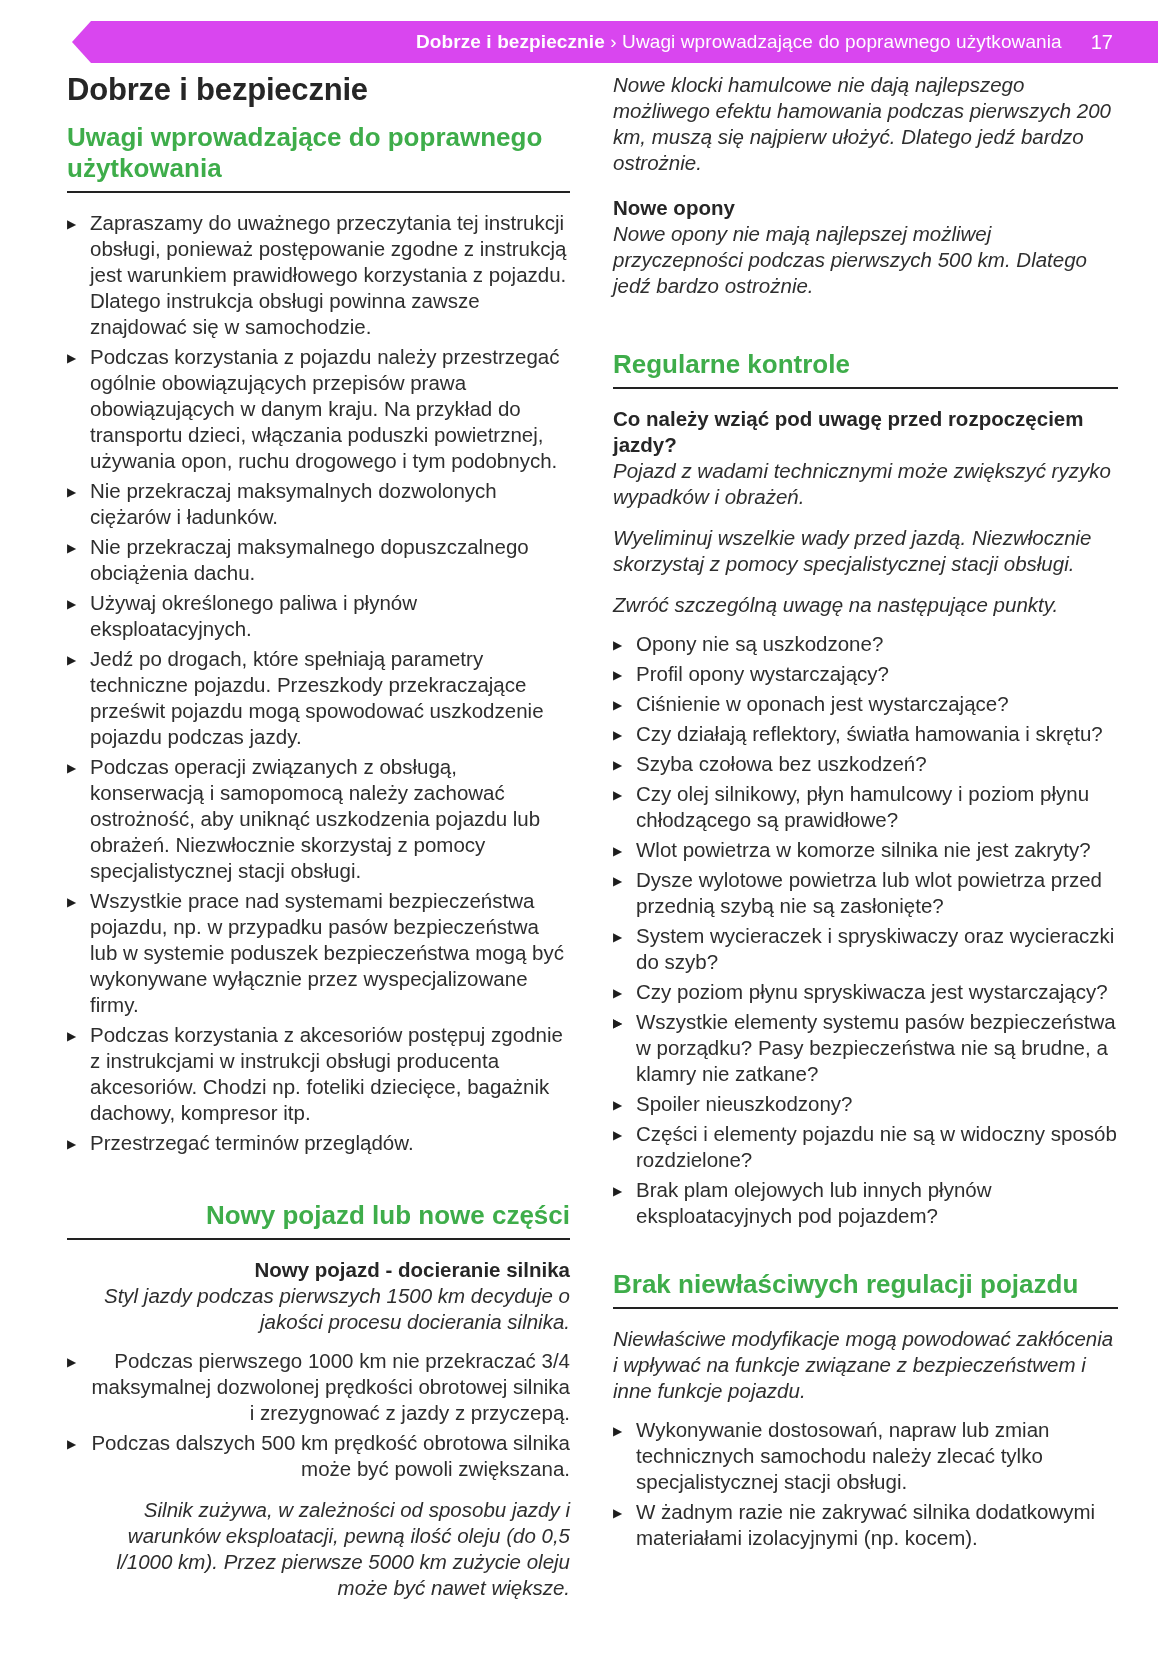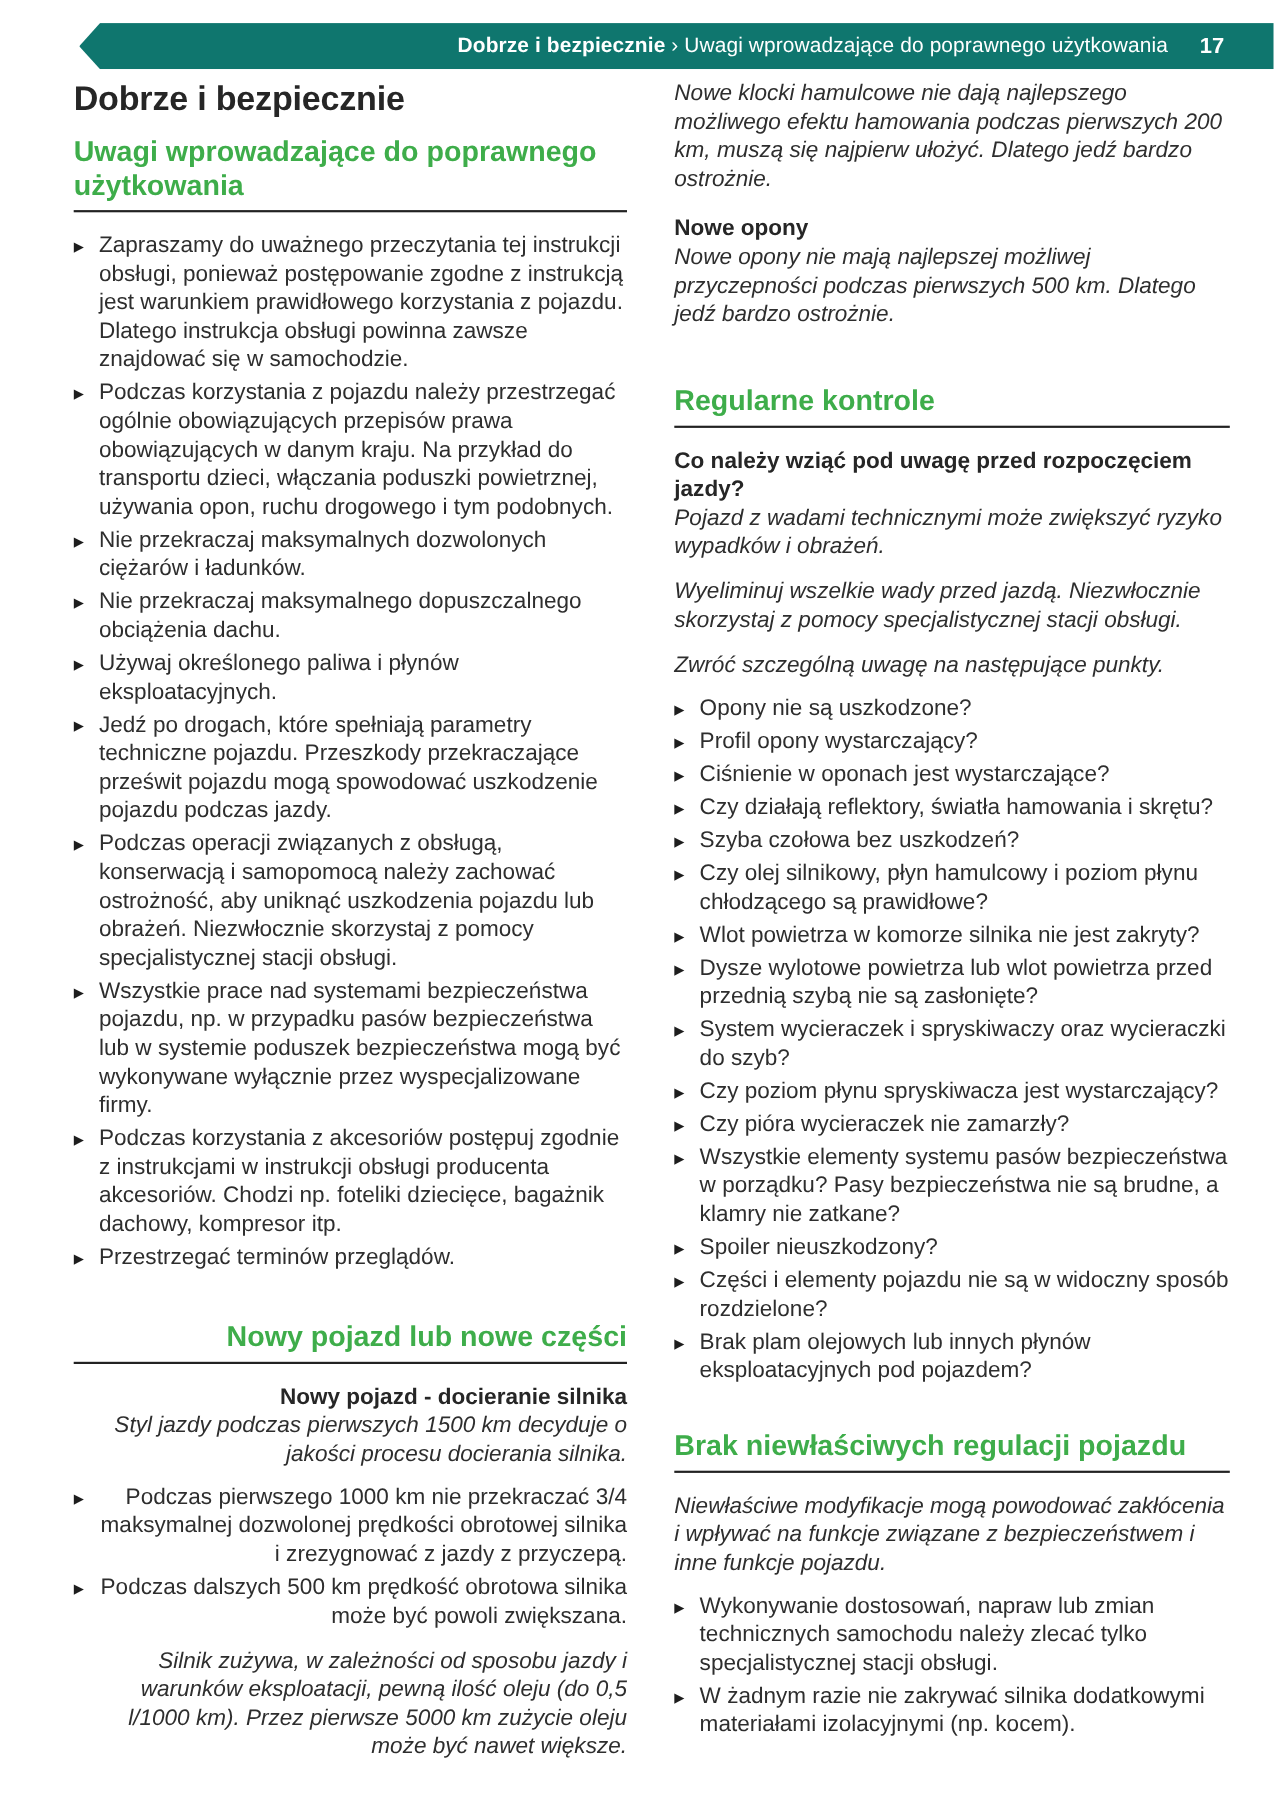--- a/index.html
+++ b/index.html
@@ -9,28 +9,28 @@
     color:#2e2e2e;
     width:1166px; height:1654px;
     position:relative; overflow:hidden;
     -webkit-font-smoothing:antialiased;
   }
   .page { position:absolute; inset:0; background:#ffffff; }
 
   
   .banner {
     position:absolute; top:21px; left:72px; width:1086px; height:42px;
-    background:#0f766e; color:#ffffff;
+    background:#d946ef; color:#ffffff;
     clip-path:polygon(19px 0, 100% 0, 100% 100%, 19px 100%, 0 50%);
     display:flex; align-items:center; justify-content:flex-end;
     padding-right:45px; gap:29px;
   }
   .banner .crumb { font-size:19px; letter-spacing:0.1px; white-space:nowrap; }
   .banner .crumb b { font-weight:700; }
-  .banner .pageno { font-size:20px; font-weight:700; }
+  .banner .pageno { font-size:20px; font-weight:400; }
 
   
   .col { position:absolute; top:72px; }
   .col-left  { left:67px;  width:503px; }
   .col-right { left:613px; width:505px; }
 
   h1.doc-title {
     font-size:31px; line-height:36px; font-weight:700; color:#262626;
     letter-spacing:-0.2px; margin:0 0 14px;
   }
@@ -147,21 +147,21 @@
           <li><span class="marker">▶</span><span>Czy olej silnikowy, płyn hamulcowy i poziom płynu chłodzącego są prawidłowe?</span></li>
 
           <li><span class="marker">▶</span><span>Wlot powietrza w komorze silnika nie jest zakryty?</span></li>
 
           <li><span class="marker">▶</span><span>Dysze wylotowe powietrza lub wlot powietrza przed przednią szybą nie są zasłonięte?</span></li>
 
           <li><span class="marker">▶</span><span>System wycieraczek i spryskiwaczy oraz wycieraczki do szyb?</span></li>
 
           <li><span class="marker">▶</span><span>Czy poziom płynu spryskiwacza jest wystarczający?</span></li>
 
-          <li><span class="marker">▶</span><span>Czy pióra wycieraczek nie zamarzły?</span></li>
+          <li><span class="marker">▶</span></li>
 
           <li><span class="marker">▶</span><span>Wszystkie elementy systemu pasów bezpieczeństwa w porządku? Pasy bezpieczeństwa nie są brudne, a klamry nie zatkane?</span></li>
 
           <li><span class="marker">▶</span><span>Spoiler nieuszkodzony?</span></li>
 
           <li><span class="marker">▶</span><span>Części i elementy pojazdu nie są w widoczny sposób rozdzielone?</span></li>
 
           <li><span class="marker">▶</span><span>Brak plam olejowych lub innych płynów eksploatacyjnych pod pojazdem?</span></li>
         </ul>
     </div>

